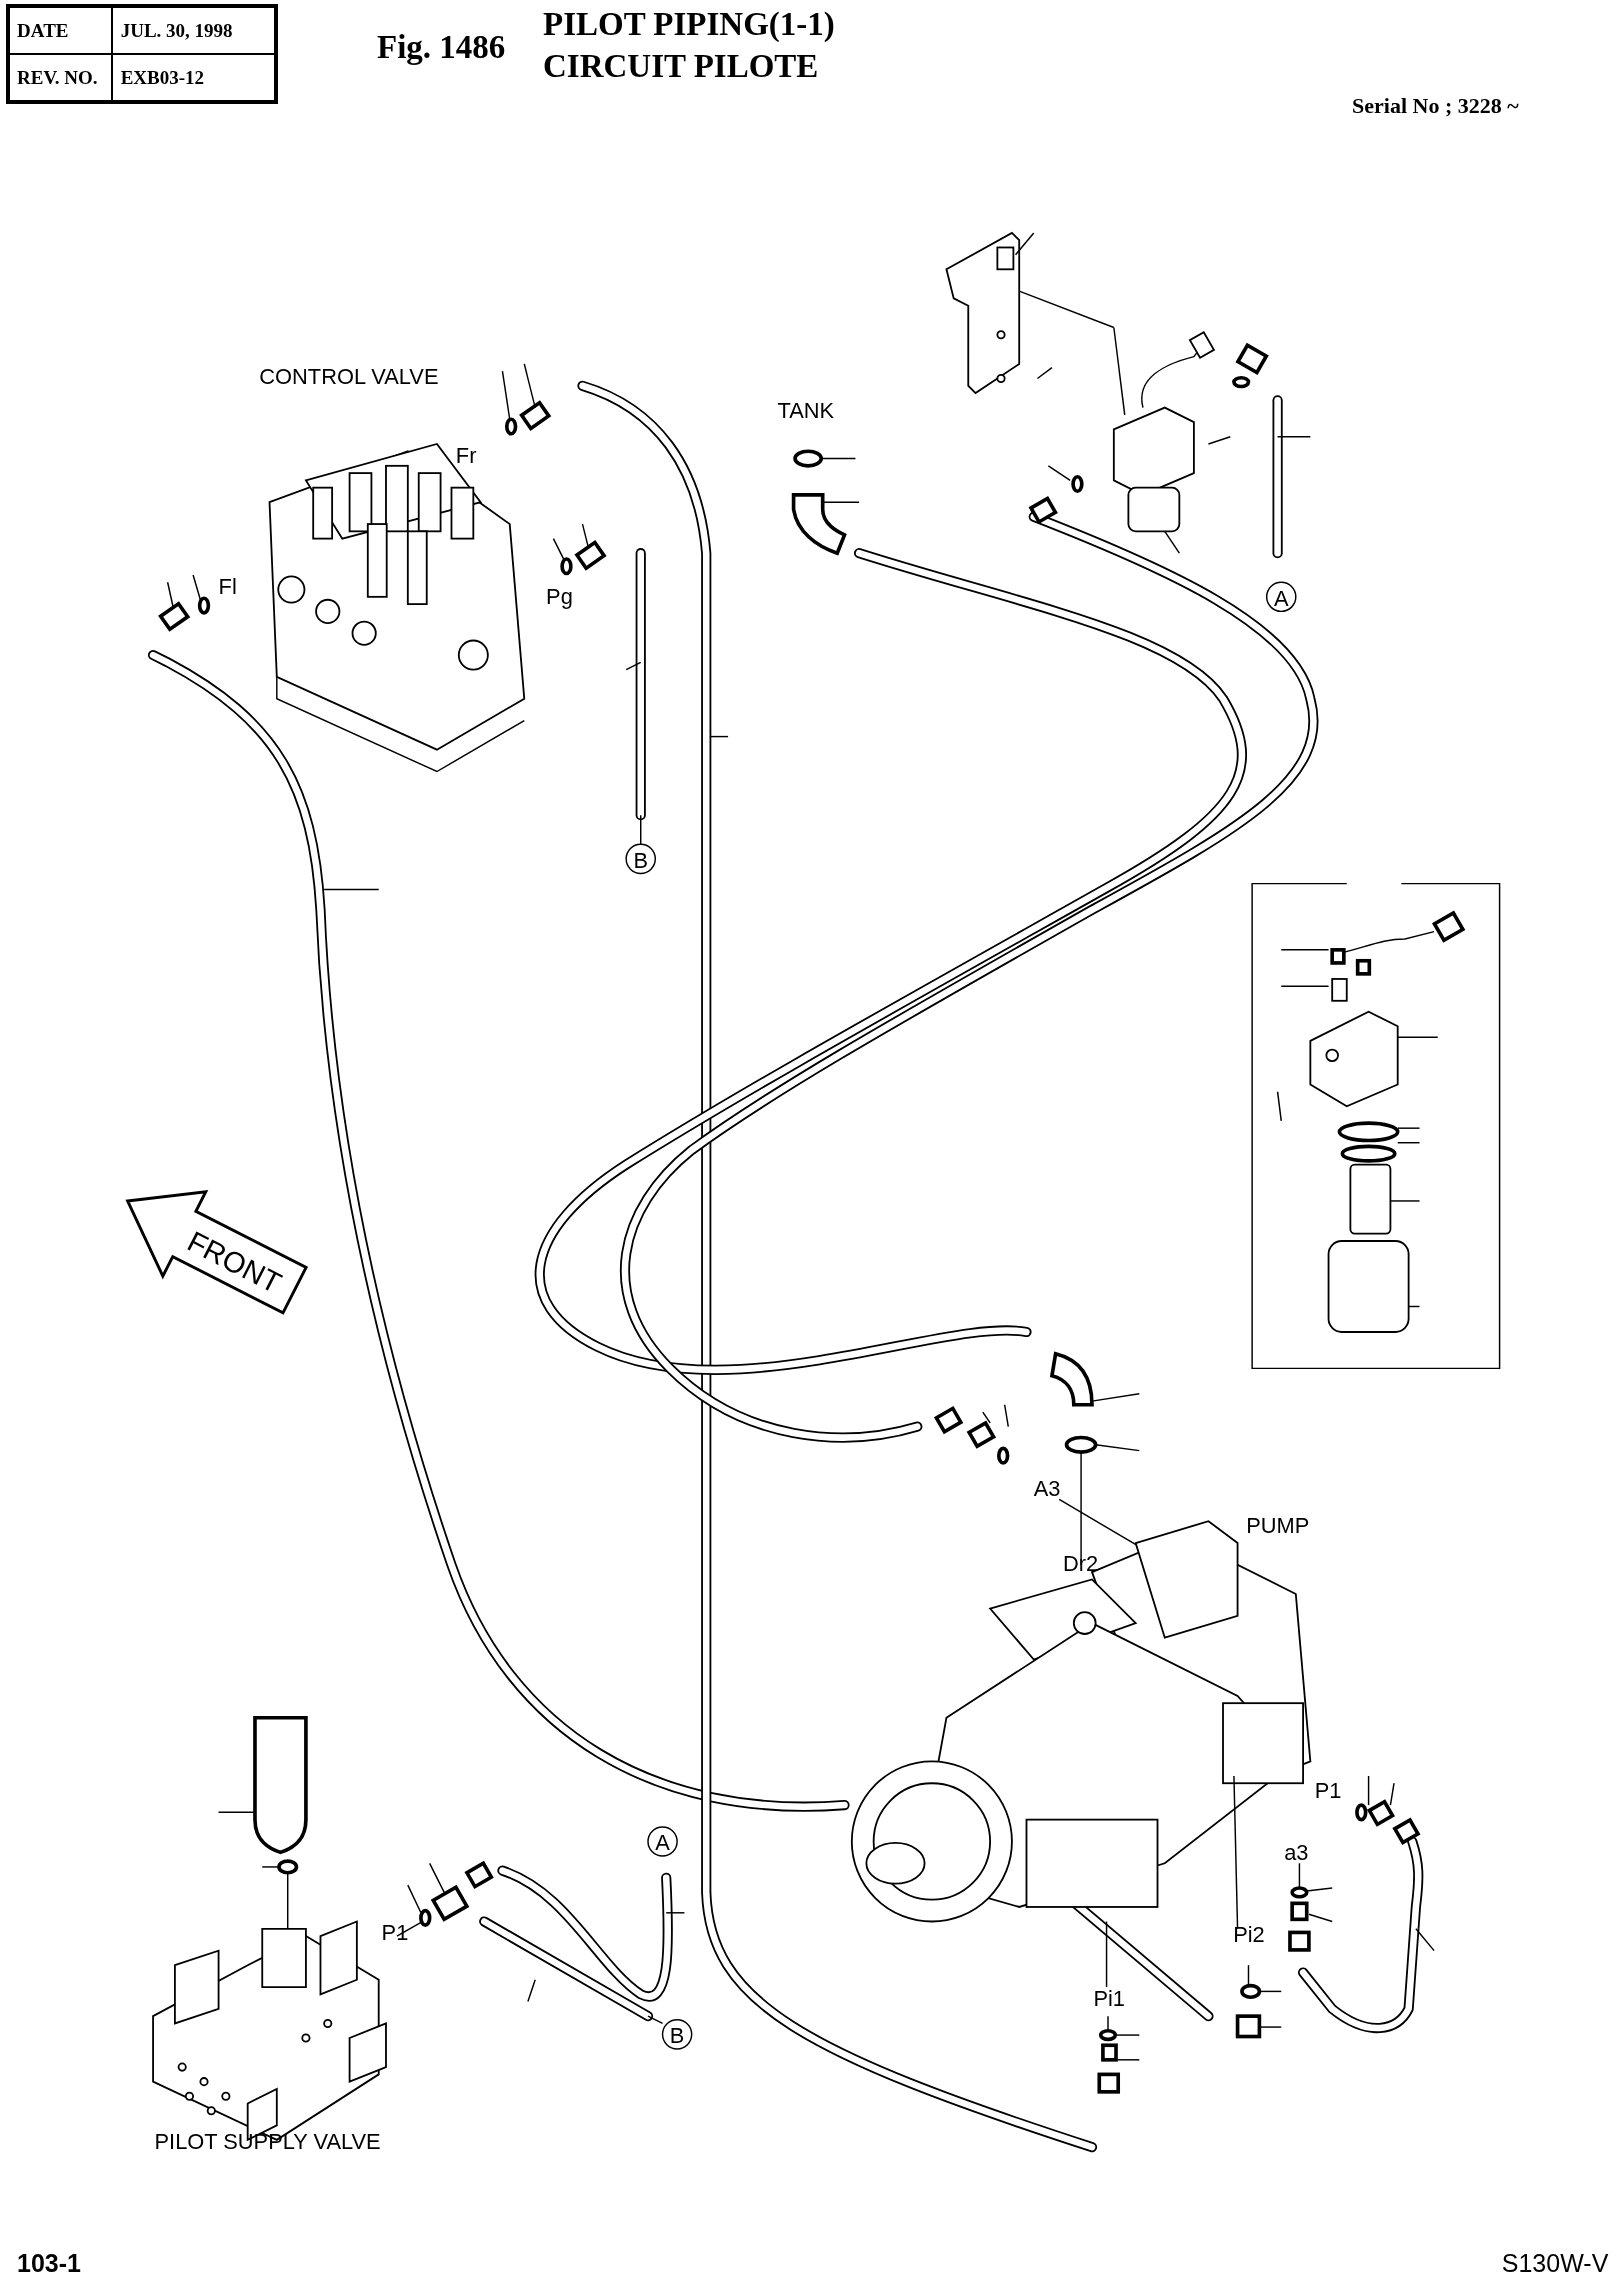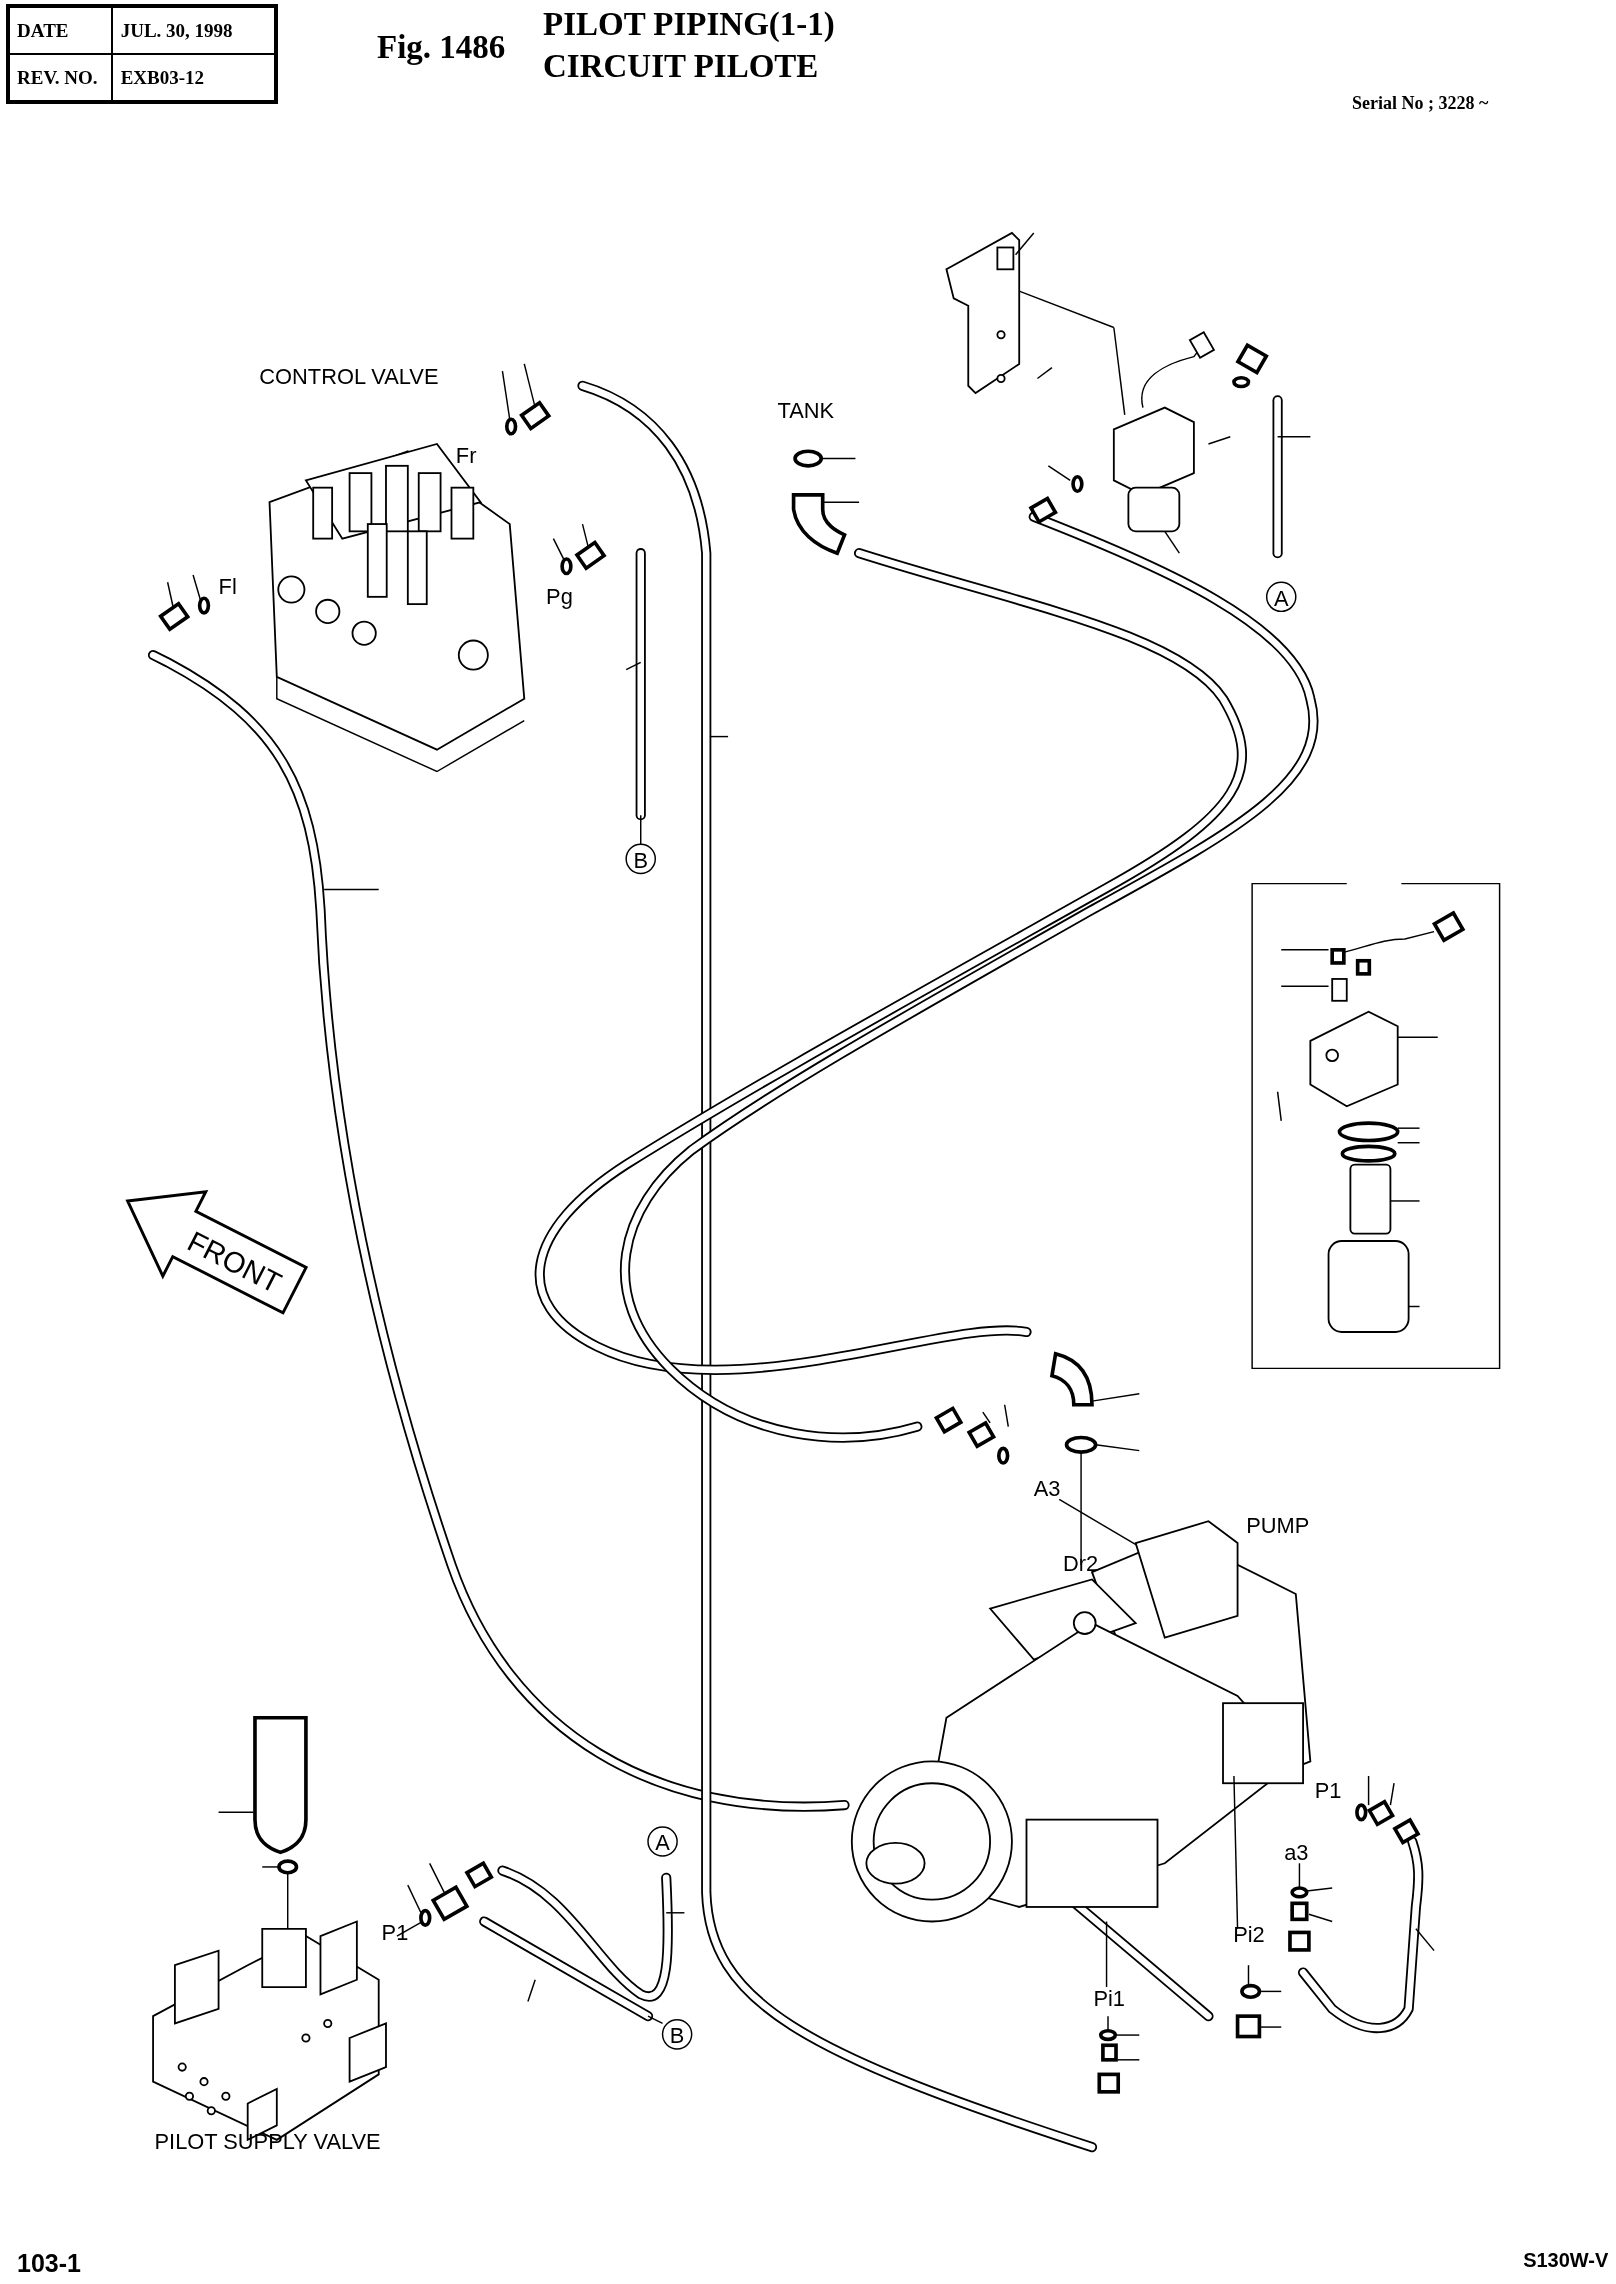--- a/index.html
+++ b/index.html
@@ -3,23 +3,23 @@
 <meta charset="utf-8">
 <style>
   html, body { margin:0; padding:0; background:#ffffff; }
   body { width:1617px; height:2284px; position:relative; overflow:hidden; font-family:"Liberation Sans", sans-serif; color:#000; }
   .hdr-table { position:absolute; left:5.8px; top:4.4px; border:4.4px solid #000; border-collapse:collapse; font-family:"Liberation Serif", serif; font-weight:bold; }
   .hdr-table td { border:2.2px solid #000; height:45px; text-align:left; font-size:19px; padding:0 7.3px; }
   .hdr-table td.k { width:87px; }
   .hdr-table td.v { width:146px; }
   .fig { position:absolute; left:377px; top:29px; font-family:"Liberation Serif", serif; font-weight:bold; font-size:33px; }
   .title { position:absolute; left:543px; top:2.9px; font-family:"Liberation Serif", serif; font-weight:bold; font-size:33px; line-height:42px; }
-  .serial { position:absolute; left:1352px; top:93px; font-family:"Liberation Serif", serif; font-weight:bold; font-size:18px; }
+  .serial { position:absolute; left:1352px; top:93px; font-family:"Liberation Serif", serif; font-weight:bold; font-size:22px; }
   .footer-l { position:absolute; left:17px; top:2249px; font-weight:bold; font-size:25px; }
-  .footer-r { position:absolute; right:8.7px; top:2249px; font-weight:bold; font-size:20px; }
+  .footer-r { position:absolute; right:8.7px; top:2249px; font-weight:normal; font-size:25px; }
   svg.diagram { position:absolute; left:0; top:0; }
   .lbl { font-family:"Liberation Sans", sans-serif; font-size:30px; fill:#000; }
   .lbl-s { font-family:"Liberation Sans", sans-serif; font-size:30px; fill:#000; }
   .hose { fill:none; stroke:#000; stroke-width:14; stroke-linecap:round; stroke-linejoin:round; }
   .hose-in { fill:none; stroke:#fff; stroke-width:9; stroke-linecap:round; stroke-linejoin:round; }
   .thin { fill:none; stroke:#000; stroke-width:2; }
   .part { fill:#fff; stroke:#000; stroke-width:2.5; }
   .part-b { fill:#fff; stroke:#000; stroke-width:5; }
   .ring { fill:none; stroke:#000; stroke-width:5; }
 </style>

